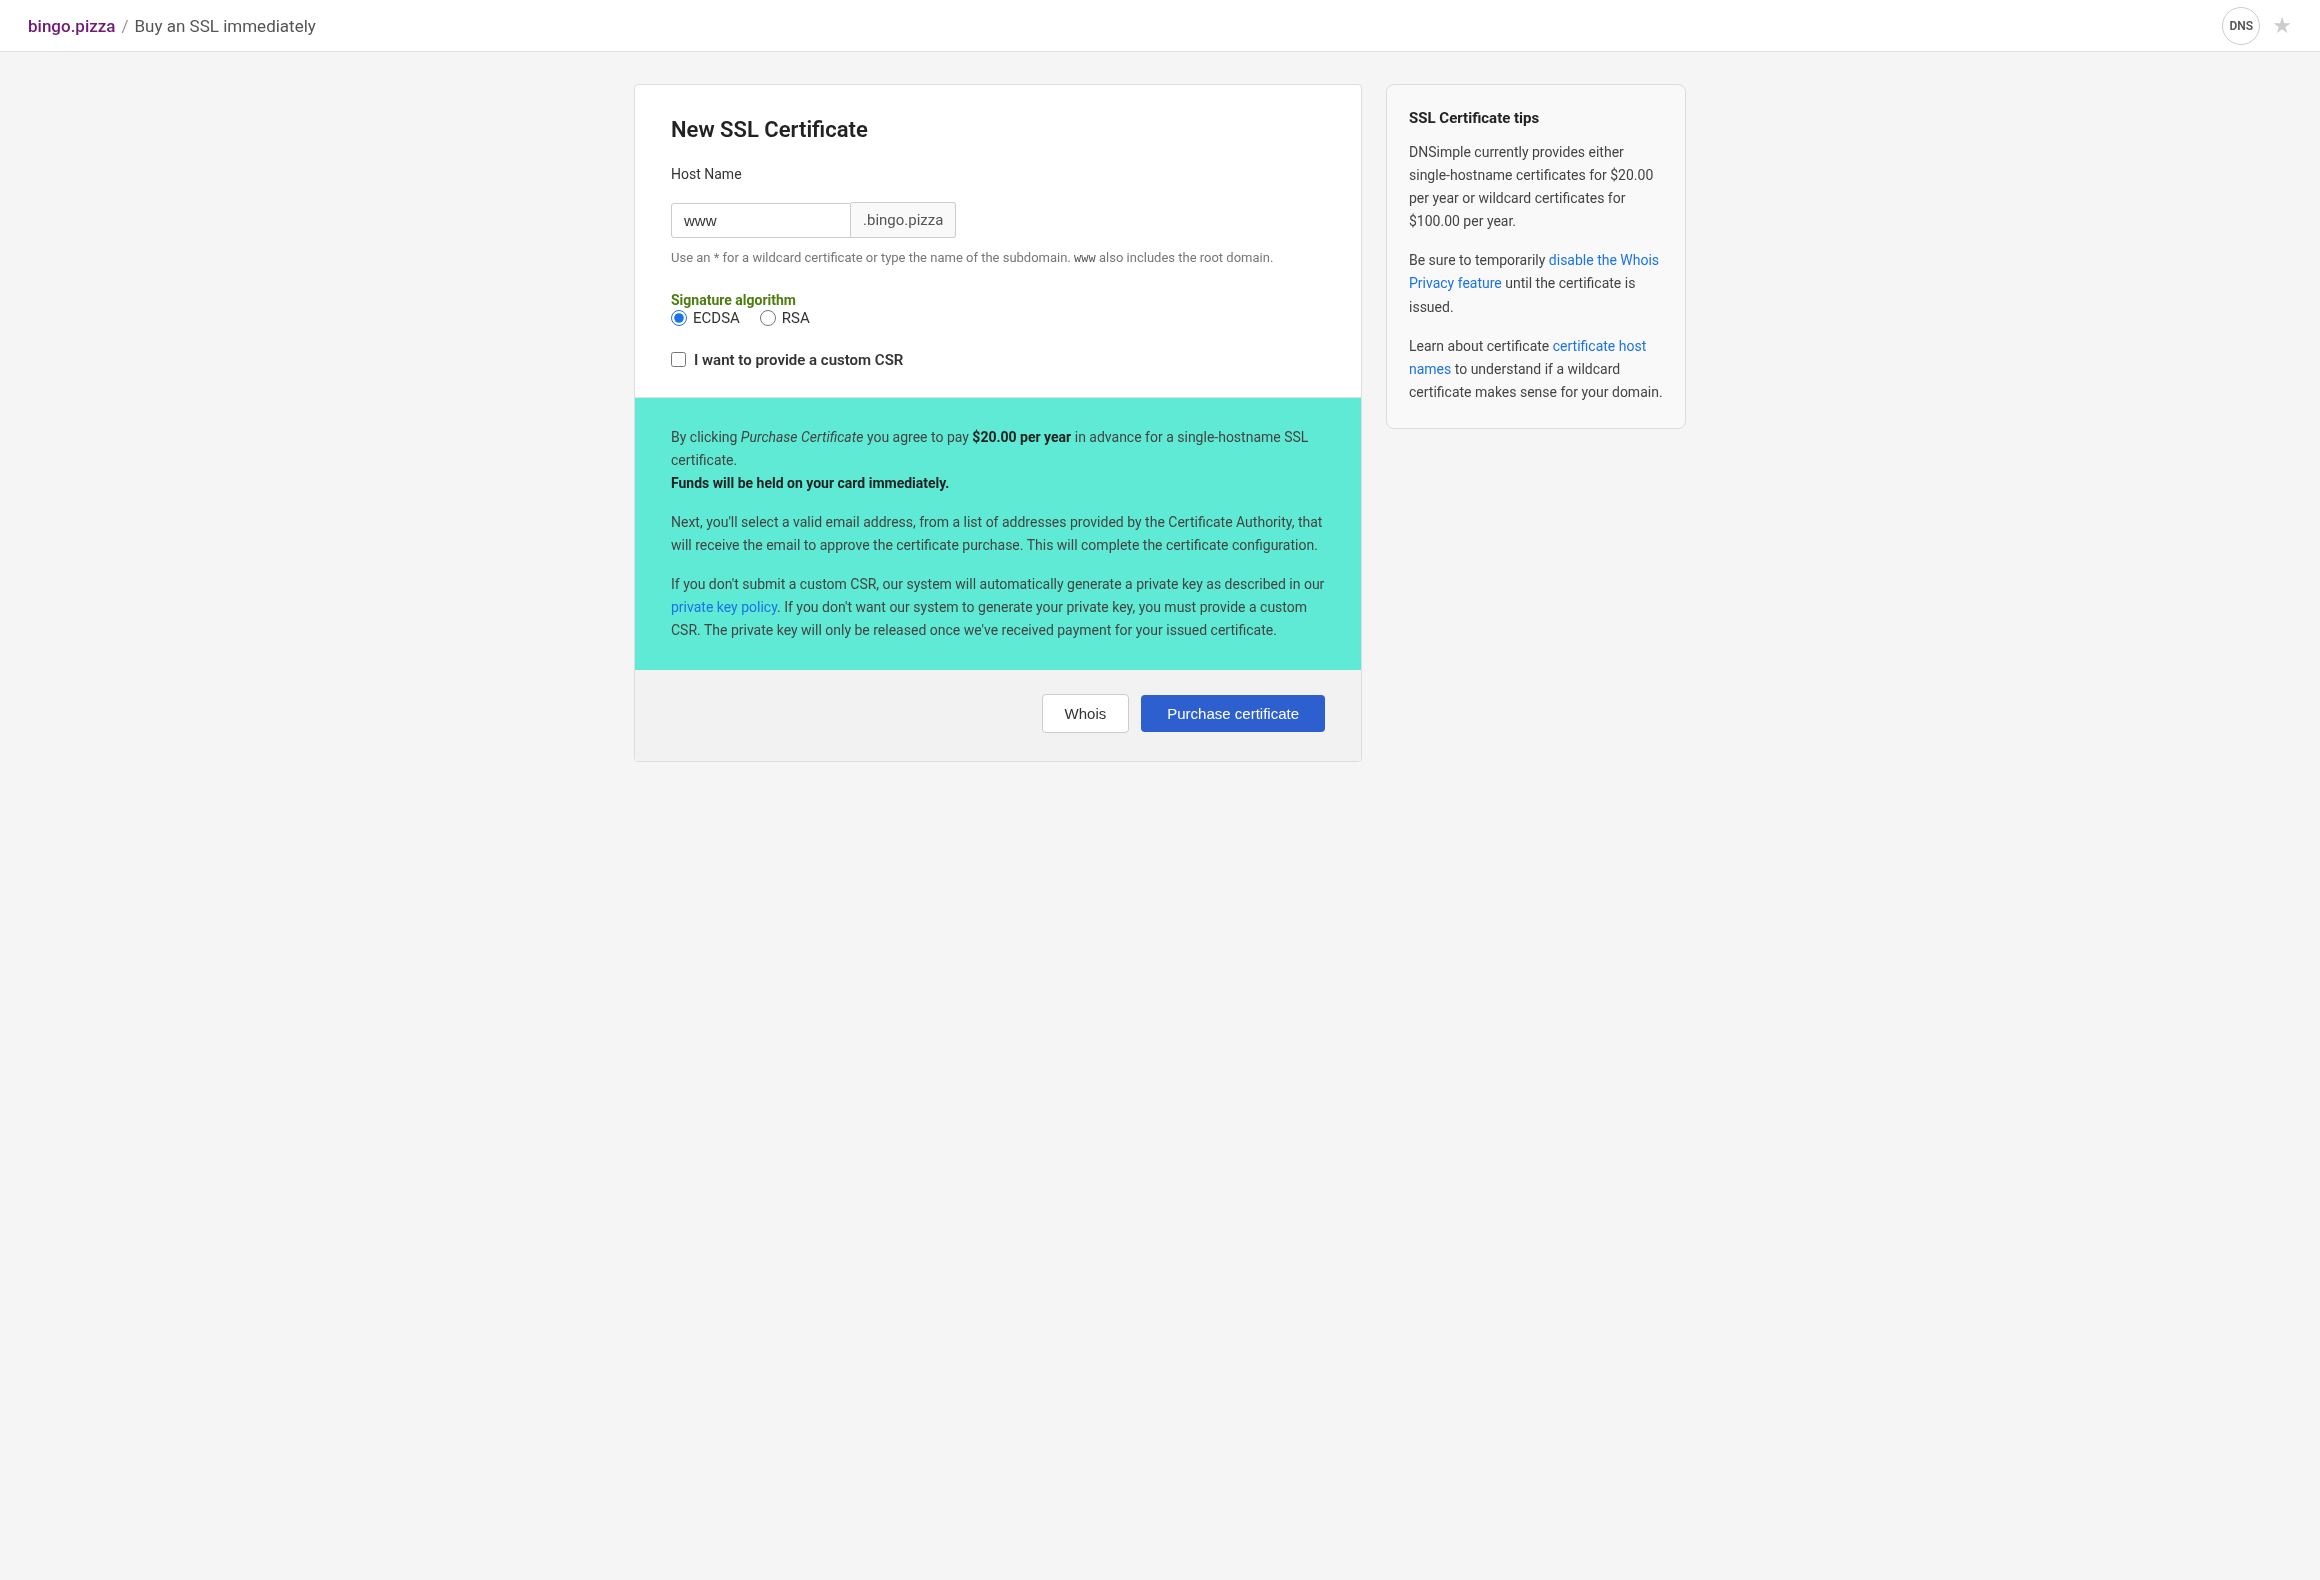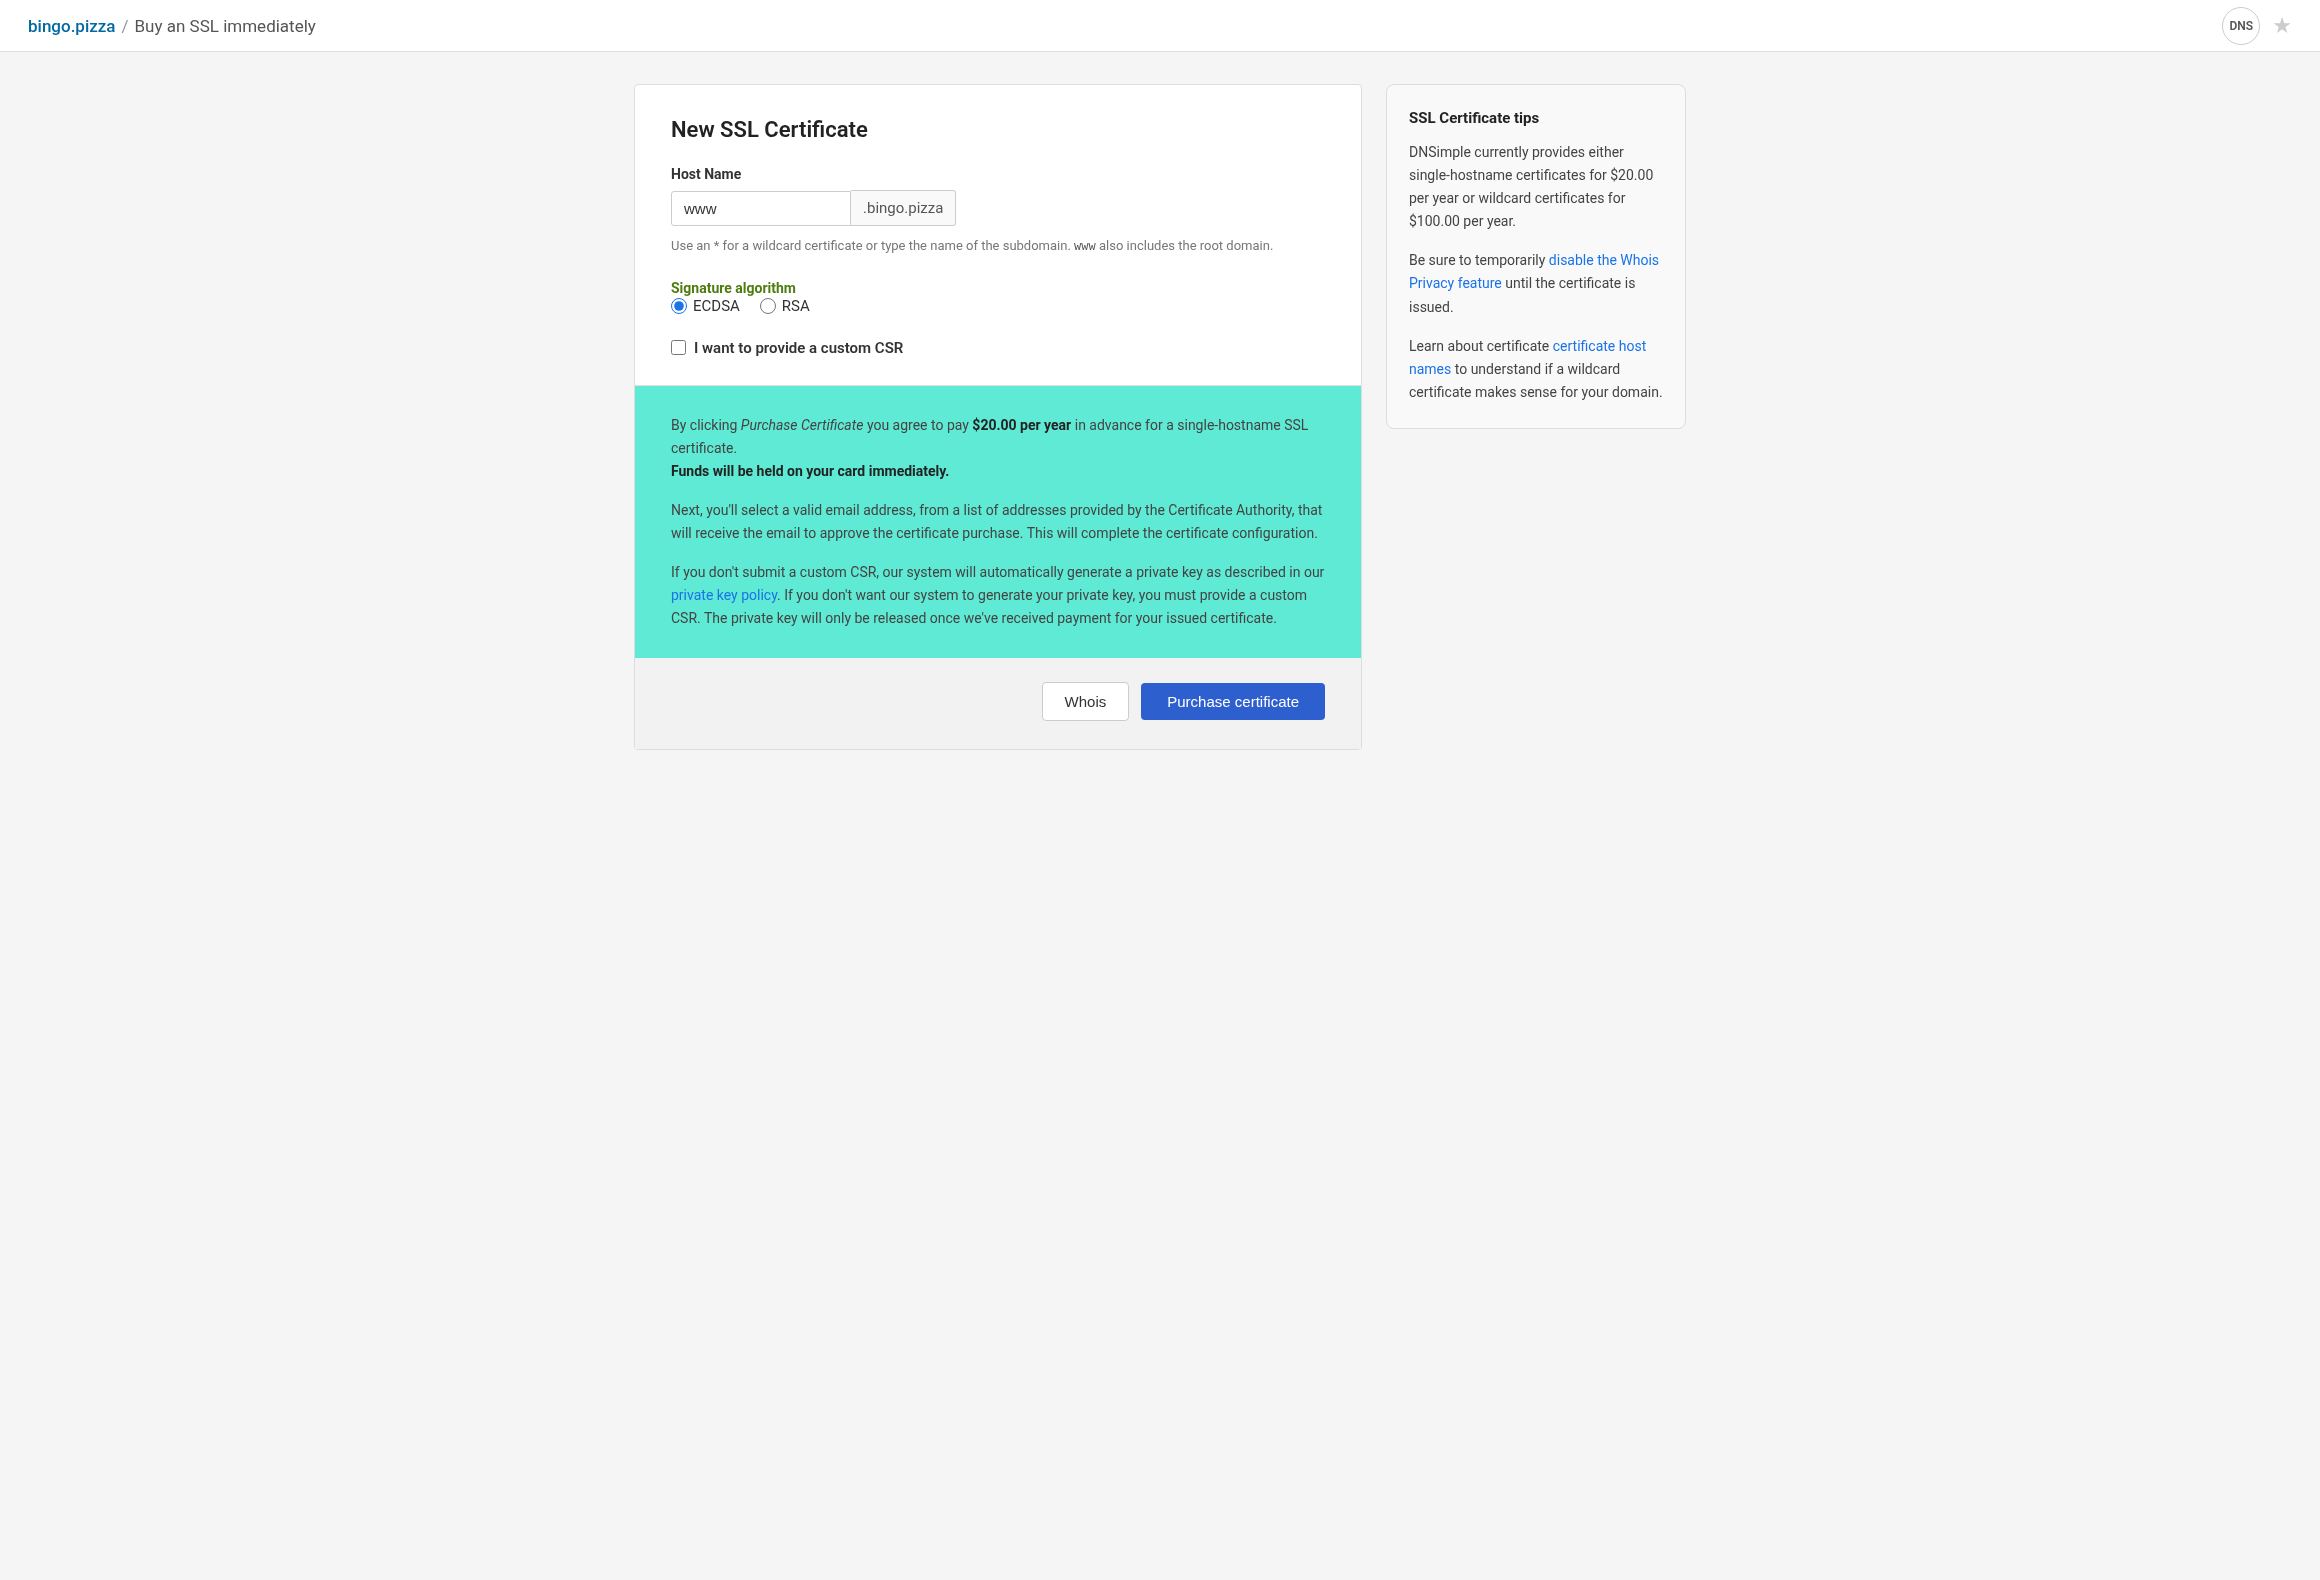--- a/index.html
+++ b/index.html
@@ -18,21 +18,21 @@
       align-items: center;
       justify-content: space-between;
     }
     .breadcrumb {
       display: flex;
       align-items: center;
       gap: 6px;
       font-size: 17px;
     }
     .breadcrumb-domain {
-      color: #0369a1;
+      color: #701a75;
       font-weight: 500;
       text-decoration: none;
     }
     .breadcrumb-sep {
       color: #999;
     }
     .breadcrumb-page {
       color: #555;
     }
     .top-bar-actions {
@@ -76,23 +76,23 @@
       padding: 32px 36px 28px;
     }
     .form-title {
       font-size: 22px;
       font-weight: 600;
       color: #222;
       margin-bottom: 24px;
     }
     .field-label {
       font-size: 14px;
-      font-weight: 700;
-      color: #333;
-      margin-bottom: 8px;
+      font-weight: 400;
+      color: #333;
+      margin-bottom: 20px;
       display: block;
     }
     .host-name-row {
       display: flex;
       align-items: center;
       gap: 0;
       margin-bottom: 10px;
     }
     .host-input {
       border: 1px solid #ccc;

